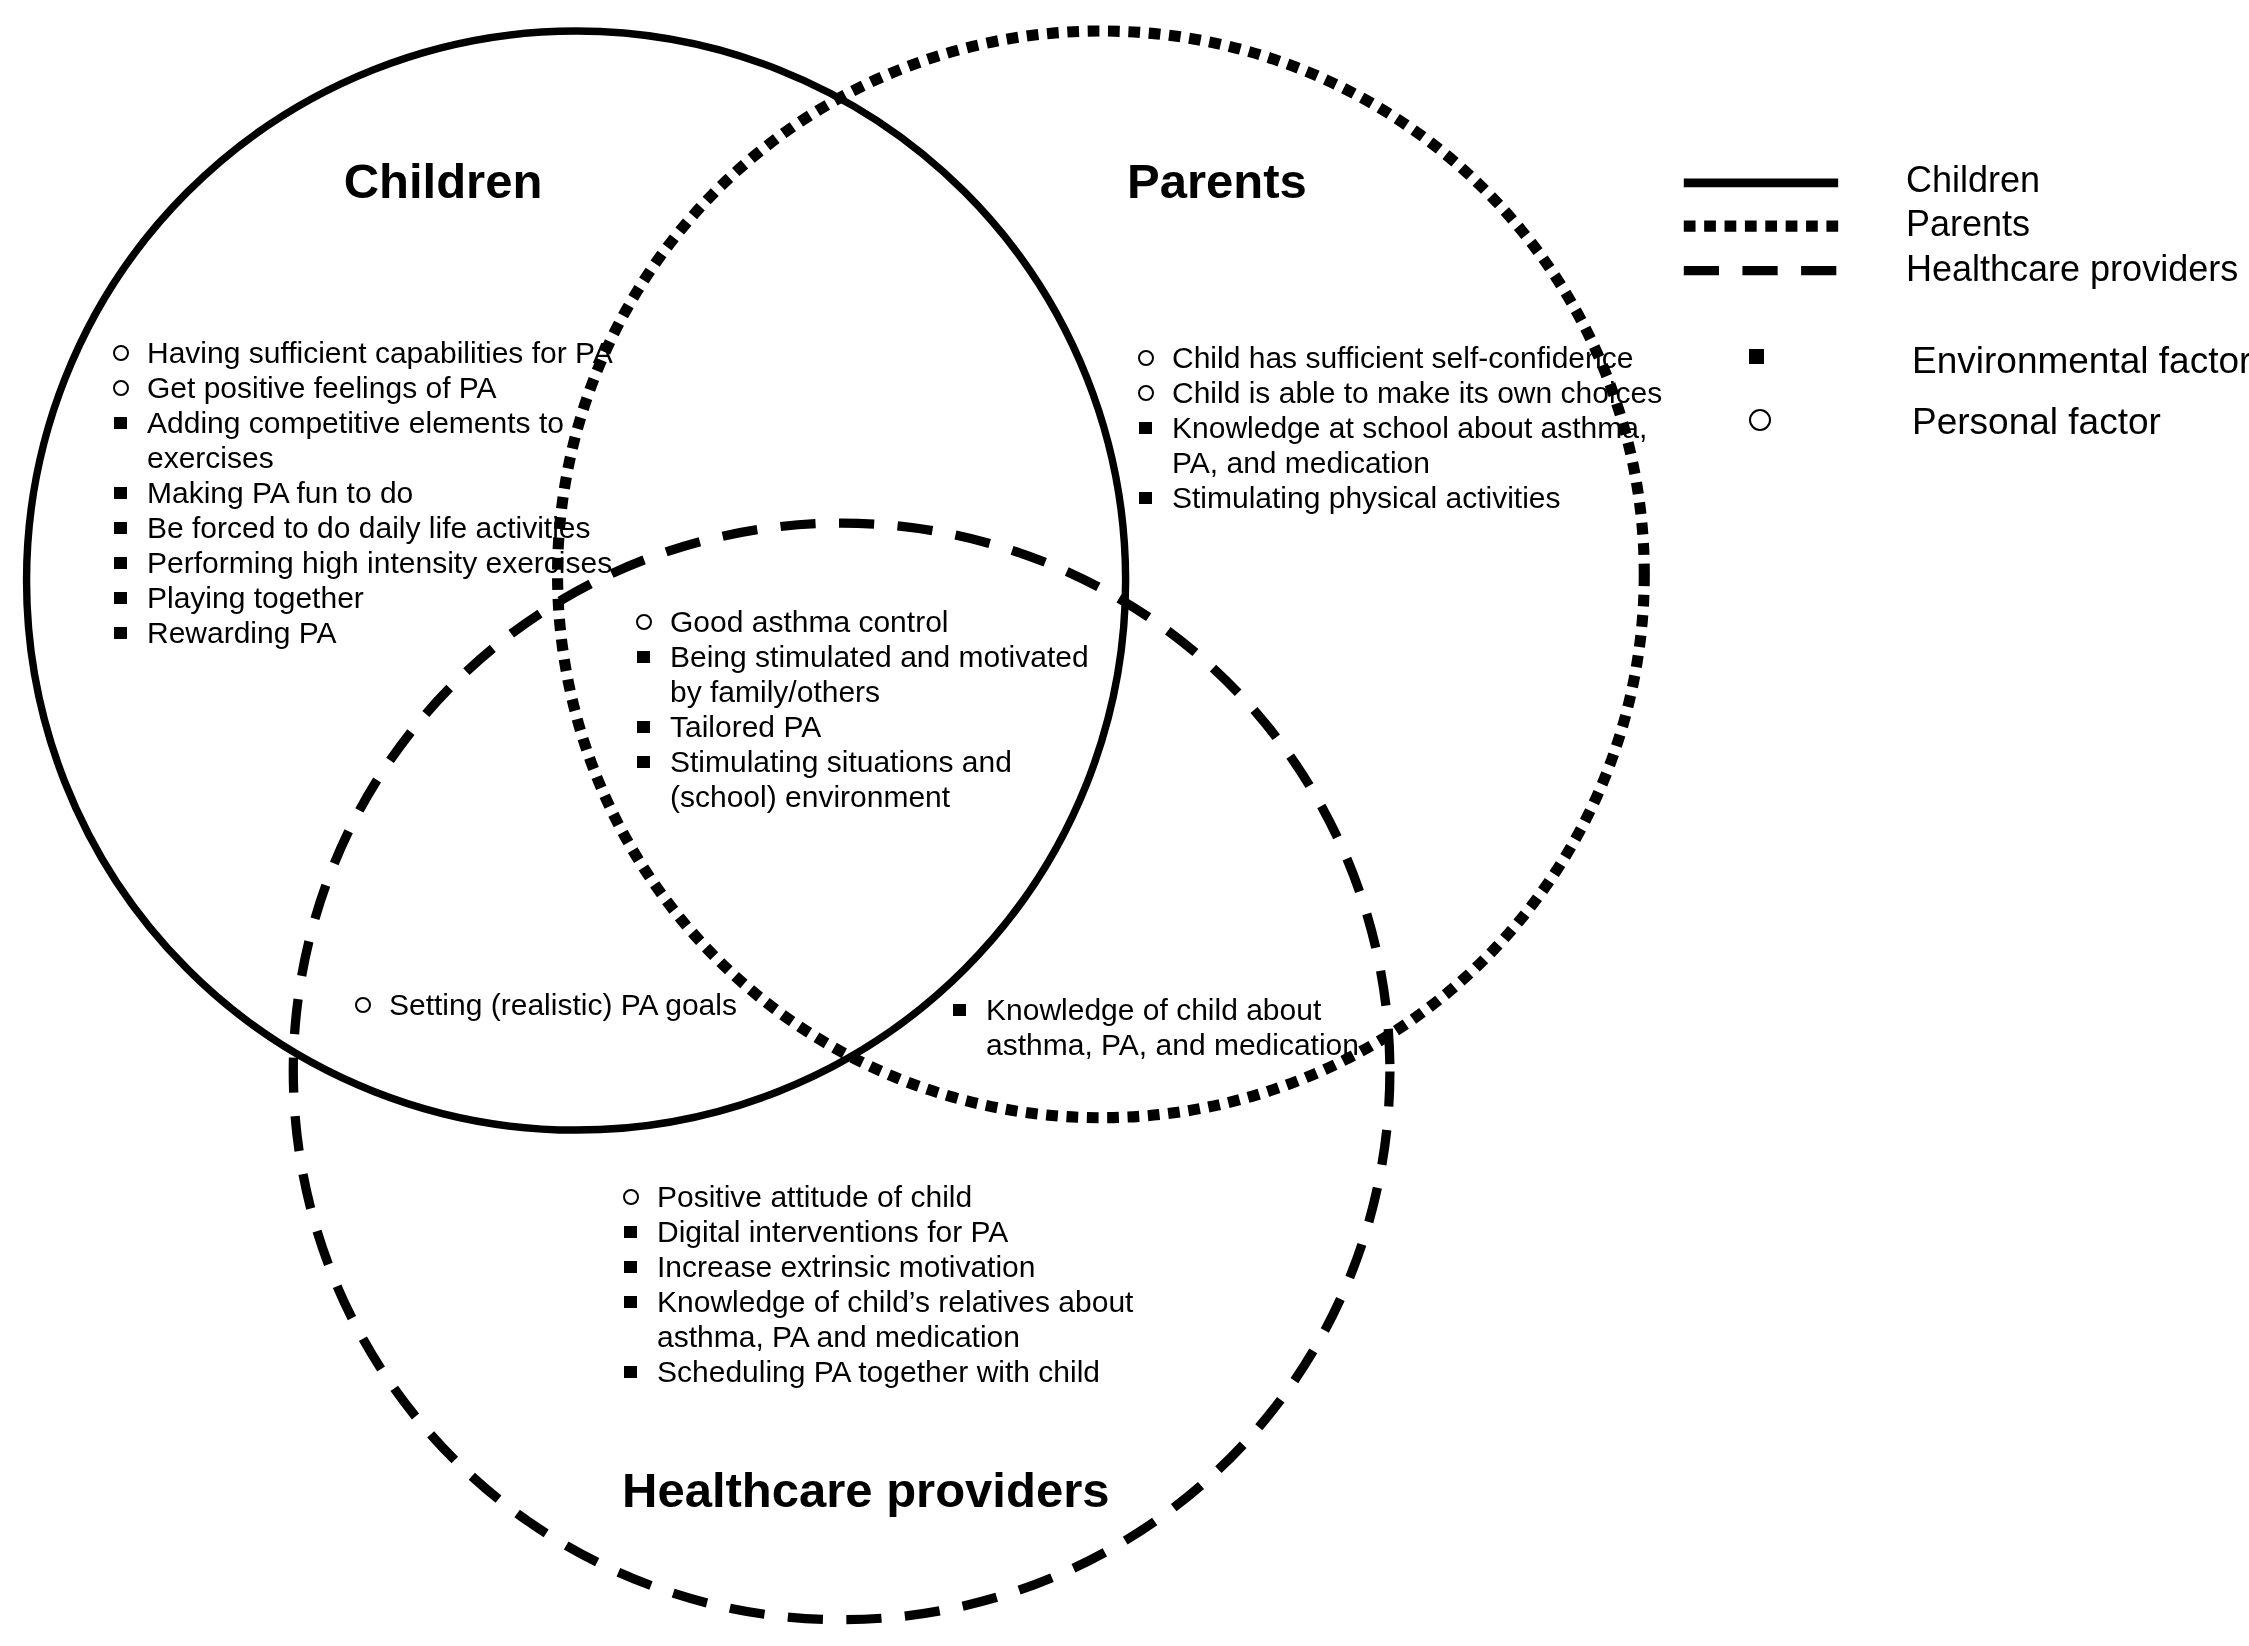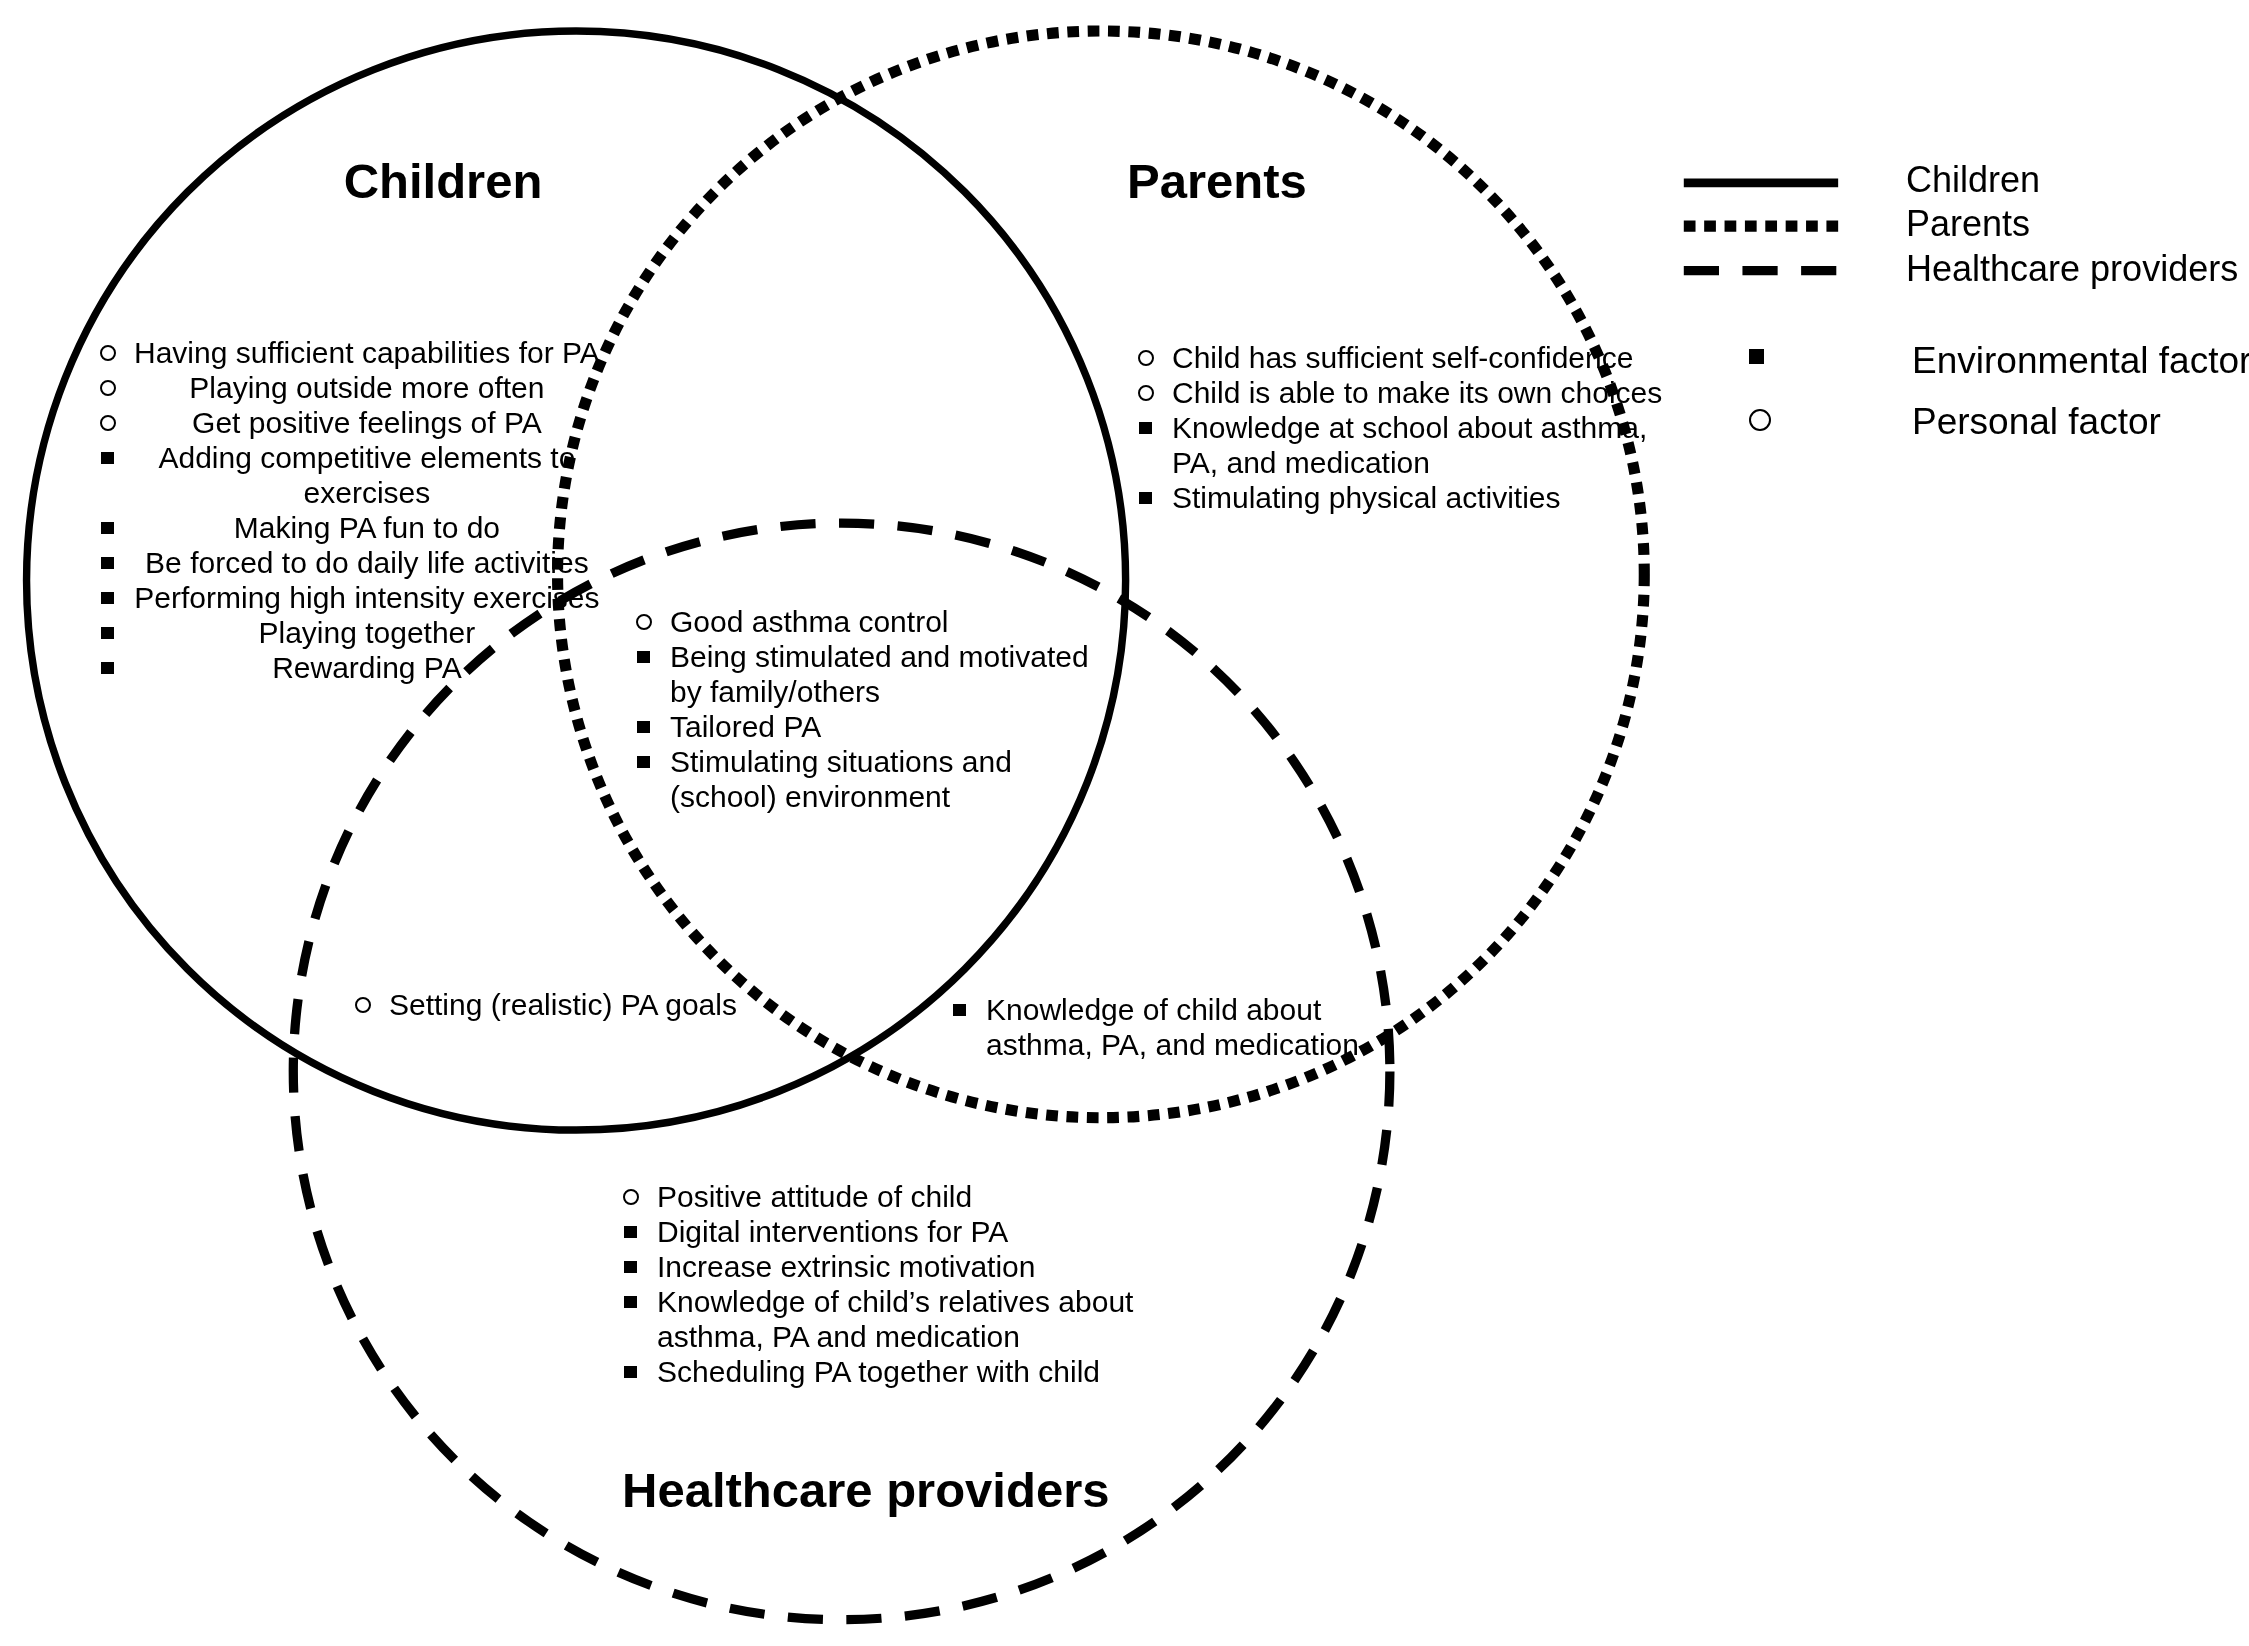--- a/index.html
+++ b/index.html
@@ -80,23 +80,22 @@
 
     <line x1="2727" y1="296" x2="2977" y2="296" stroke="#000" stroke-width="14"></line>
     <line x1="2727" y1="366" x2="2977" y2="366" stroke="#000" stroke-width="18" stroke-dasharray="19 14"></line>
     <line x1="2727" y1="438" x2="2977" y2="438" stroke="#000" stroke-width="15" stroke-dasharray="57 38"></line>
   </svg>
 
   <div class="circle-title centered" style="left:443px; top:153px;">Children</div>
   <div class="circle-title centered" style="left:1217px; top:153px;">Parents</div>
   <div class="circle-title" style="left:622px; top:1462px;">Healthcare providers</div>
 
-  <div class="vlist" style="left:86px; top:335px;text-align:center;">
+  <div class="vlist" style="left:99px; top:335px;">
       <div class="item"><span class="bullet b-circle"></span><div class="txt">Having sufficient capabilities for PA</div></div>
-      <div class="item"><span class="bullet b-circle"></span><div class="txt">Playing outside more often</div></div>
       <div class="item"><span class="bullet b-circle"></span><div class="txt">Get positive feelings of PA</div></div>
       <div class="item"><span class="bullet b-square"></span><div class="txt">Adding competitive elements to
 exercises</div></div>
       <div class="item"><span class="bullet b-square"></span><div class="txt">Making PA fun to do</div></div>
       <div class="item"><span class="bullet b-square"></span><div class="txt">Be forced to do daily life activities</div></div>
       <div class="item"><span class="bullet b-square"></span><div class="txt">Performing high intensity exercises</div></div>
       <div class="item"><span class="bullet b-square"></span><div class="txt">Playing together</div></div>
       <div class="item"><span class="bullet b-square"></span><div class="txt">Rewarding PA</div></div>
     </div>
 

